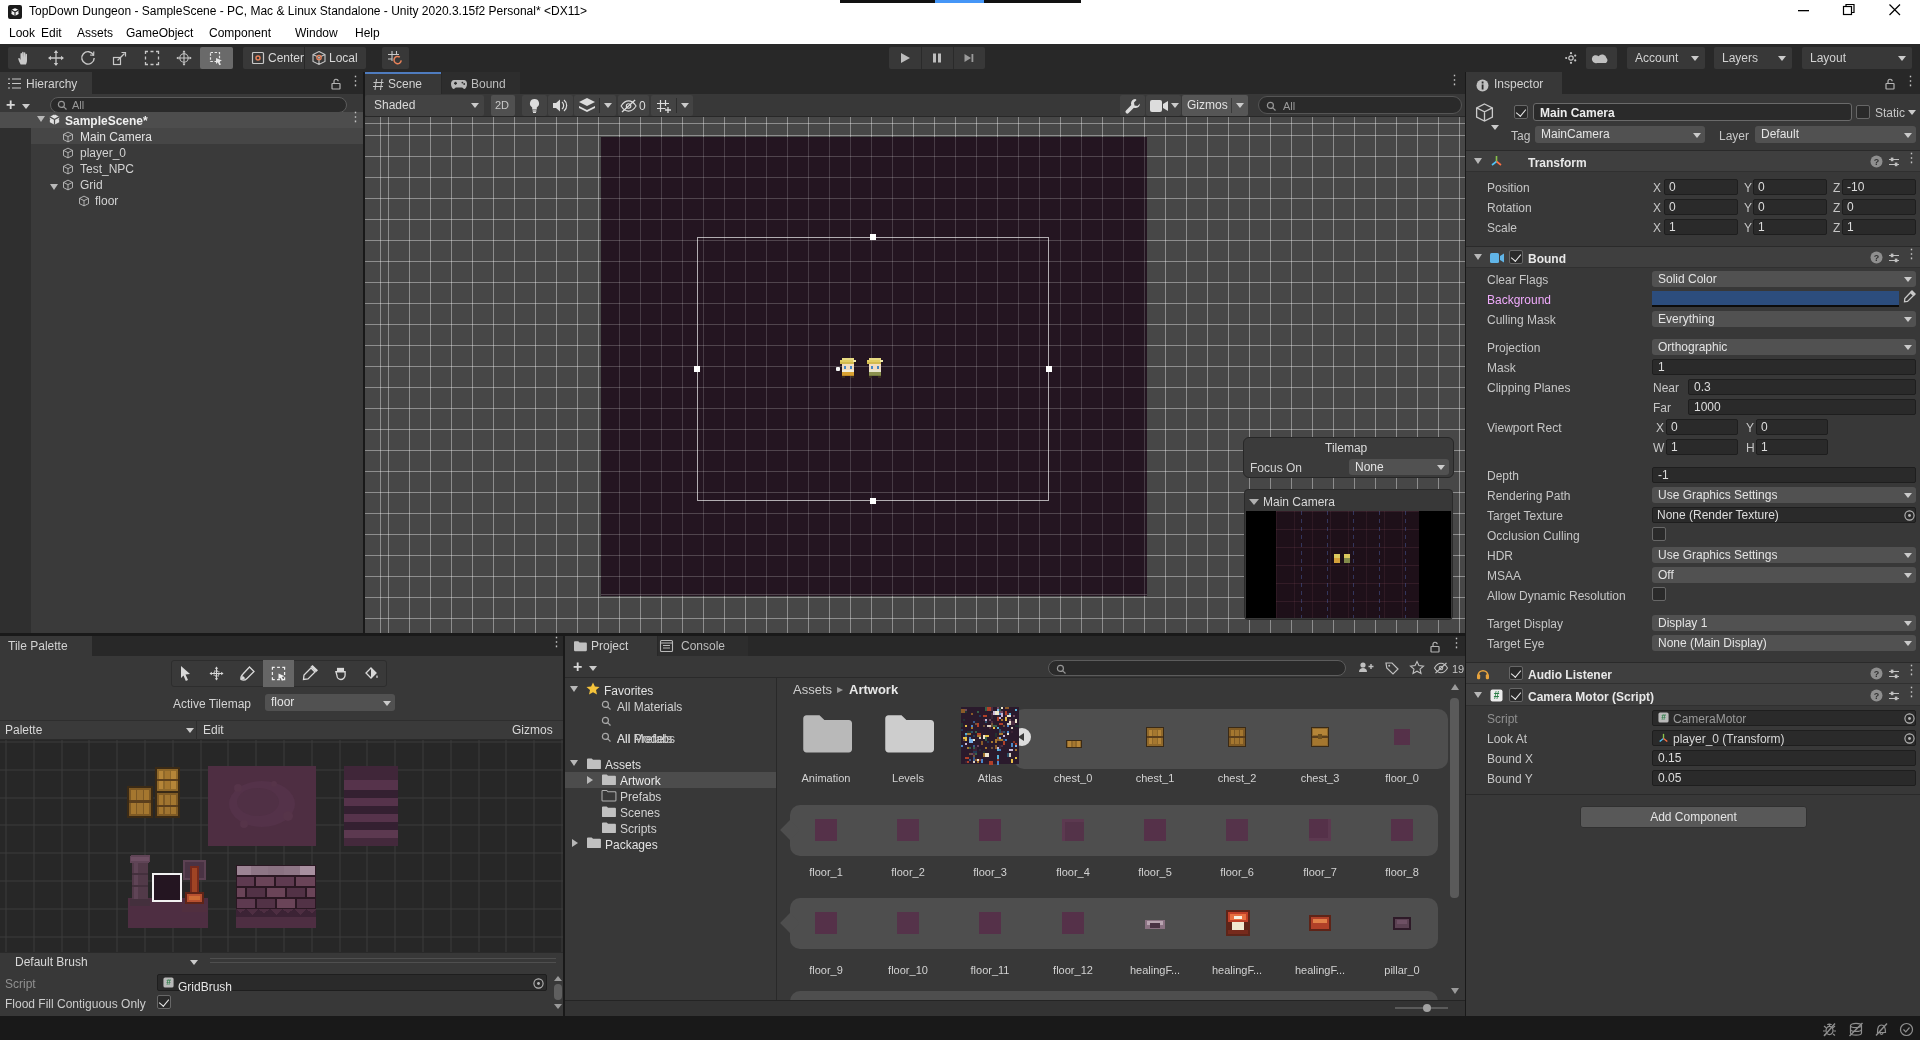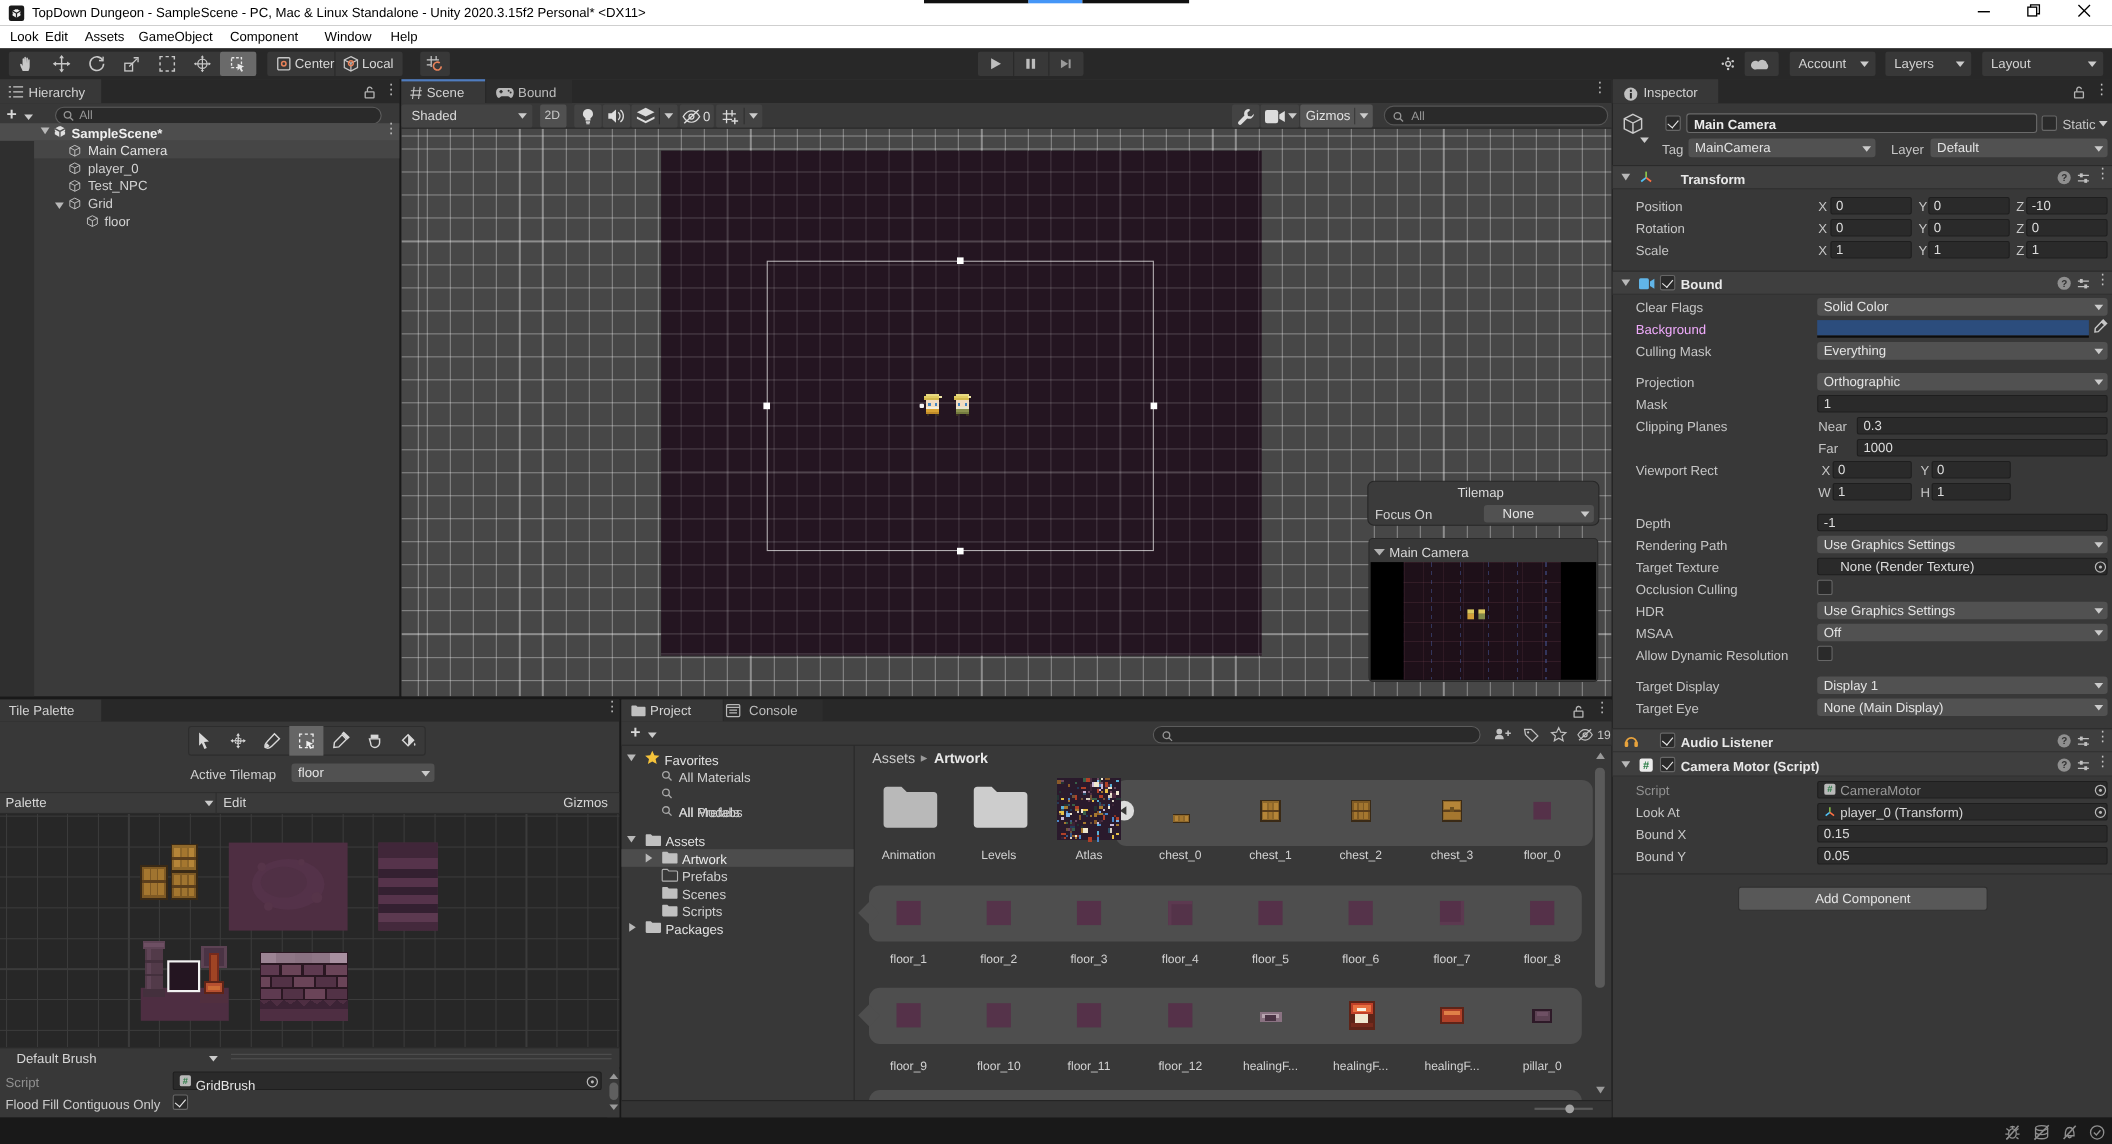--- a/index.html
+++ b/index.html
@@ -320,21 +320,21 @@
           <rect x="1" y="7" width="6" height="1.4" fill="#8b914f"></rect>
       <rect x="1" y="8.4" width="6" height="0.8" fill="#737a3e"></rect>
       <rect x="1.2" y="9.2" width="1.2" height="0.8" fill="#3a2d22"></rect>
           <rect x="5.6" y="9.2" width="1.2" height="0.8" fill="#3a2d22"></rect>
     </svg>
     </div>
 
     <div class="abs" style="left:878px;top:320px;width:211px;height:41px;background:#3b3b3b;border:1px solid #272727;border-radius:6px"></div>
     <div class="tx" style="left:960px;top:324px;color:#dcdcdc">Tilemap</div>
     <div class="tx" style="left:885px;top:344px;color:#d2d2d2">Focus On</div>
-    <div class="dd" style="left:984px;top:342px;width:100px;height:16px"><span style="margin-left:17px">None</span><span class="dda"></span></div>
+    <div class="dd" style="left:984px;top:342px;width:100px;height:16px"><span style="margin-left:6px">None</span><span class="dda"></span></div>
 
     <div class="abs" style="left:879px;top:372px;width:209px;height:131px;background:#383838;border:1px solid #2a2a2a;border-radius:4px"></div>
     <div class="tx" style="left:898px;top:378px;color:#d8d8d8">Main Camera</div>
     <div class="abs" style="left:884px;top:382px;width:0;height:0;border-left:5px solid transparent;border-right:5px solid transparent;border-top:6px solid #b0b0b0"></div>
     <div class="abs" style="left:881px;top:394px;width:205px;height:107px;background:#000"></div>
     <div class="abs" style="left:911px;top:394px;width:143px;height:107px;background:#1e1019;
       background-image:repeating-linear-gradient(to bottom,rgba(190,110,130,0.13) 0,rgba(190,110,130,0.13) 1px,transparent 1px,transparent 18px),repeating-linear-gradient(to right,rgba(190,110,130,0.10) 0,rgba(190,110,130,0.10) 1px,transparent 1px,transparent 18px)"></div>
     <div class="abs" style="left:911px;top:394px;width:143px;height:107px;background-image:repeating-linear-gradient(to right,transparent 0,transparent 25px,rgba(80,105,185,0.42) 25px,rgba(80,105,185,0.42) 26px);
       -webkit-mask-image:repeating-linear-gradient(to bottom,#000 0,#000 4px,transparent 4px,transparent 8px);mask-image:repeating-linear-gradient(to bottom,#000 0,#000 4px,transparent 4px,transparent 8px)"></div>
     <div id="camPreviewExtras">
@@ -462,21 +462,21 @@
       <div class="inp" style="left:290px;top:347px;width:72px;height:16px"><span style="margin-left:4px">0</span></div>
   <div class="tx" style="left:187px;top:369px;color:#c6c6c6">W</div>
       <div class="inp" style="left:200px;top:367px;width:72px;height:16px"><span style="margin-left:4px">1</span></div>
   <div class="tx" style="left:280px;top:369px;color:#c6c6c6">H</div>
       <div class="inp" style="left:290px;top:367px;width:72px;height:16px"><span style="margin-left:4px">1</span></div>
   <div class="tx" style="left:21px;top:397px;color:#c6c6c6">Depth</div>
   <div class="inp" style="left:186px;top:395px;width:264px;height:16px"><span style="margin-left:5px">-1</span></div>
   <div class="tx" style="left:21px;top:417px;color:#c6c6c6">Rendering Path</div>
   <div class="dd" style="left:186px;top:415px;width:264px;height:16px"><span style="margin-left:6px">Use Graphics Settings</span><span class="dda"></span></div>
   <div class="tx" style="left:21px;top:437px;color:#c6c6c6">Target Texture</div>
-  <div class="inp" style="left:186px;top:435px;width:264px;height:16px"><span style="margin-left:20px">None (Render Texture)</span></div>
+  <div class="inp" style="left:186px;top:435px;width:264px;height:16px"><span style="margin-left:4px">None (Render Texture)</span></div>
   <svg style="left:438px;top:438px" width="11" height="11" viewBox="0 0 11 11" fill="none" stroke="#b9b9b9" stroke-width="1.1">
         <circle cx="5.5" cy="5.5" r="4.6"></circle>
         <circle cx="5.5" cy="5.5" r="1.4" fill="#b9b9b9" stroke="none"></circle>
       </svg>
   <div class="tx" style="left:21px;top:457px;color:#c6c6c6">Occlusion Culling</div>
   <div class="cb" style="left:186px;top:455px"></div>
   <div class="tx" style="left:21px;top:477px;color:#c6c6c6">HDR</div>
   <div class="dd" style="left:186px;top:475px;width:264px;height:16px"><span style="margin-left:6px">Use Graphics Settings</span><span class="dda"></span></div>
   <div class="tx" style="left:21px;top:497px;color:#c6c6c6">MSAA</div>
   <div class="dd" style="left:186px;top:495px;width:264px;height:16px"><span style="margin-left:6px">Off</span><span class="dda"></span></div>

